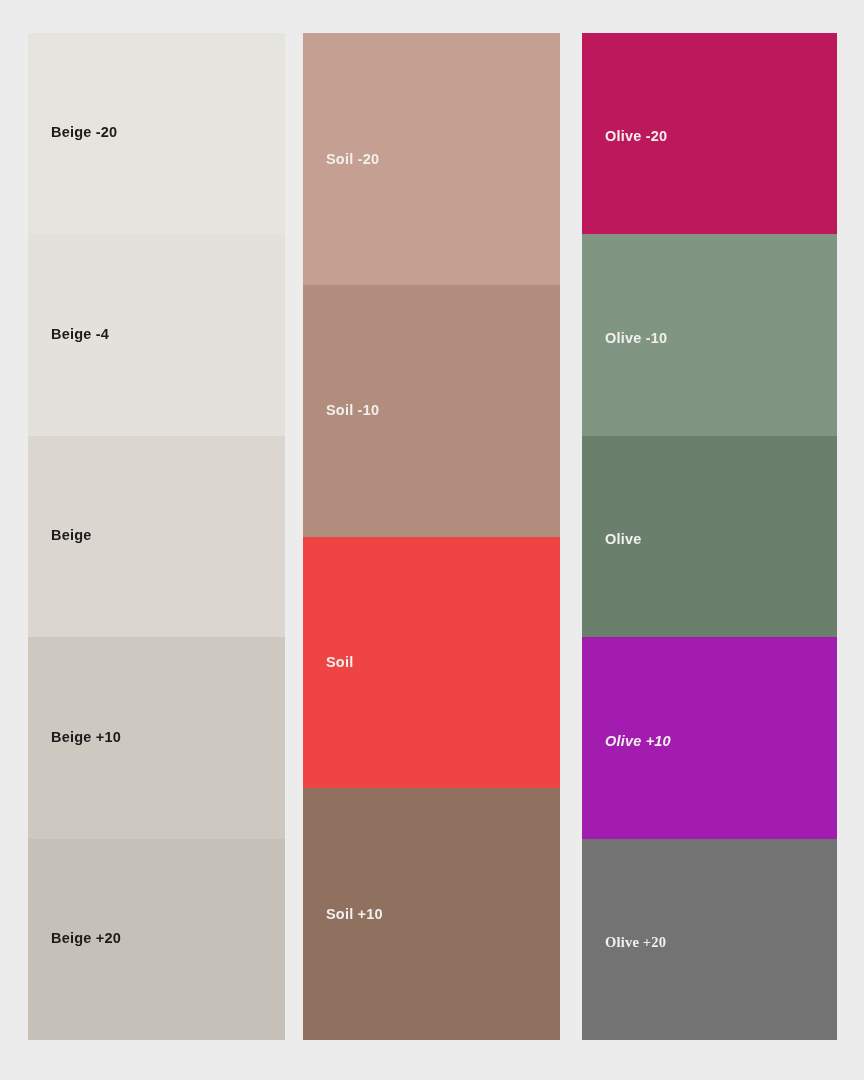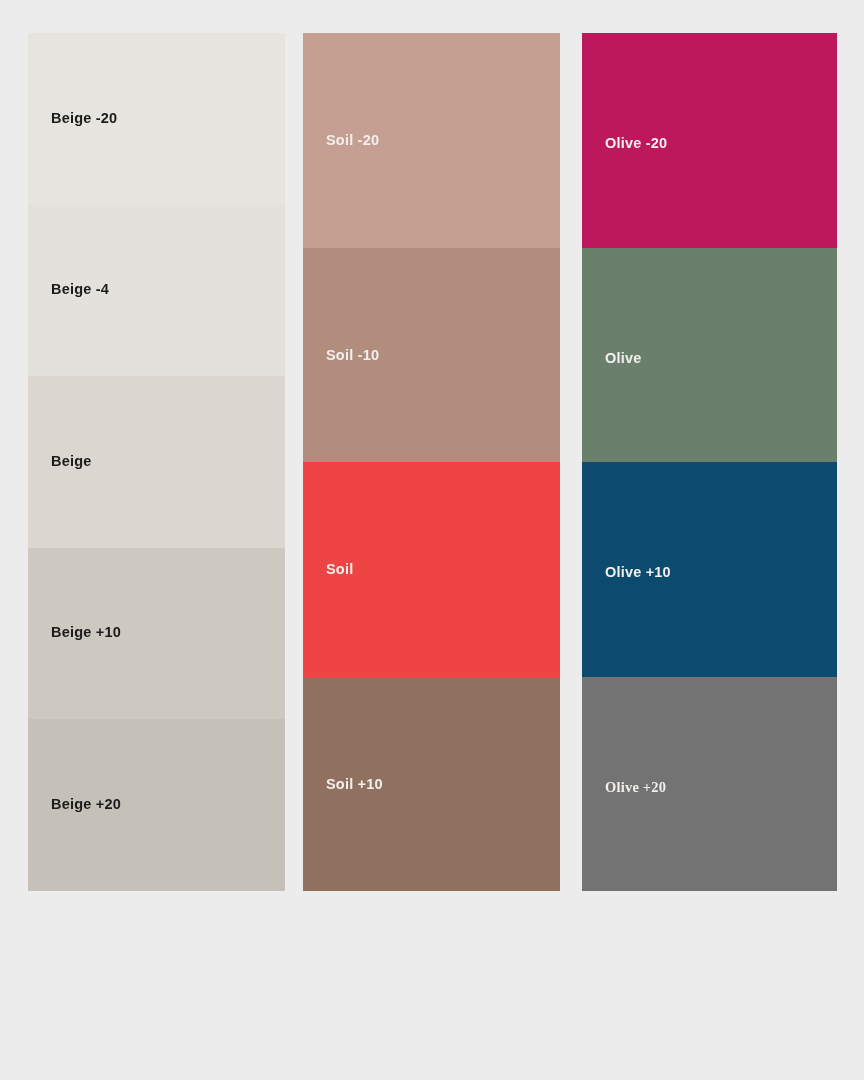--- a/index.html
+++ b/index.html
@@ -24,21 +24,21 @@
     flex-direction: row;
     align-items: flex-start;
     box-sizing: border-box;
     padding-top: 33px;
     padding-bottom: 40px;
   }
 
   .ramp-column {
     display: flex;
     flex-direction: column;
-    height: 858px;
+    height: 1007px;
     box-sizing: border-box;
     overflow: hidden;
   }
 
   
   .ramp-column.col-0 {
     margin-left: 28px;
     width: 257px;
   }
   .ramp-column.col-1 {
@@ -119,24 +119,27 @@
     </div>
     <div class="swatch tone-light" style="background-color: rgb(144, 112, 95);">
       <span class="swatch-label">Soil +10</span>
     </div>
   </div>
 
   <div class="ramp-column col-2">
     <div class="swatch tone-light" style="background-color: #be185d;">
       <span class="swatch-label">Olive -20</span>
     </div>
+    <div class="swatch tone-light" style="background-color: rgb(128, 150, 130);">
+      <span class="swatch-label">Olive -10</span>
+    </div>
     <div class="swatch tone-light" style="background-color: rgb(107, 128, 108);">
       <span class="swatch-label">Olive</span>
     </div>
-    <div class="swatch tone-light" style="background-color: #0c4a6e;">
+    <div class="swatch tone-light" style="background-color: #a21caf; font-style: italic;">
       <span class="swatch-label">Olive +10</span>
     </div>
     <div class="swatch tone-light" style="background-color: #737373; font-family: Liberation Serif, serif;">
       <span class="swatch-label">Olive +20</span>
     </div>
   </div>
 
 </div>
 
 </body></html>

